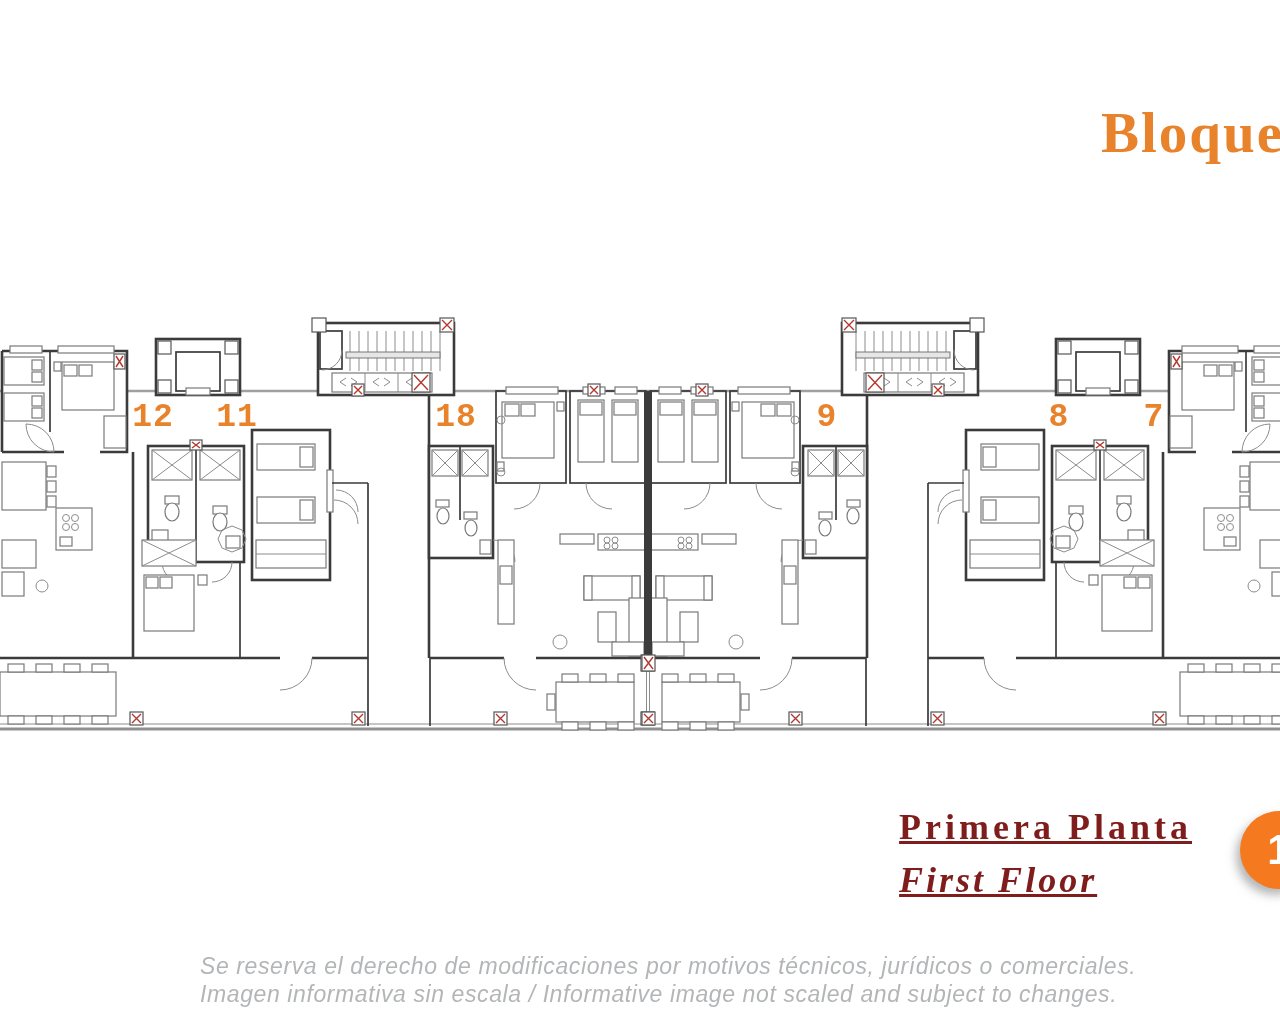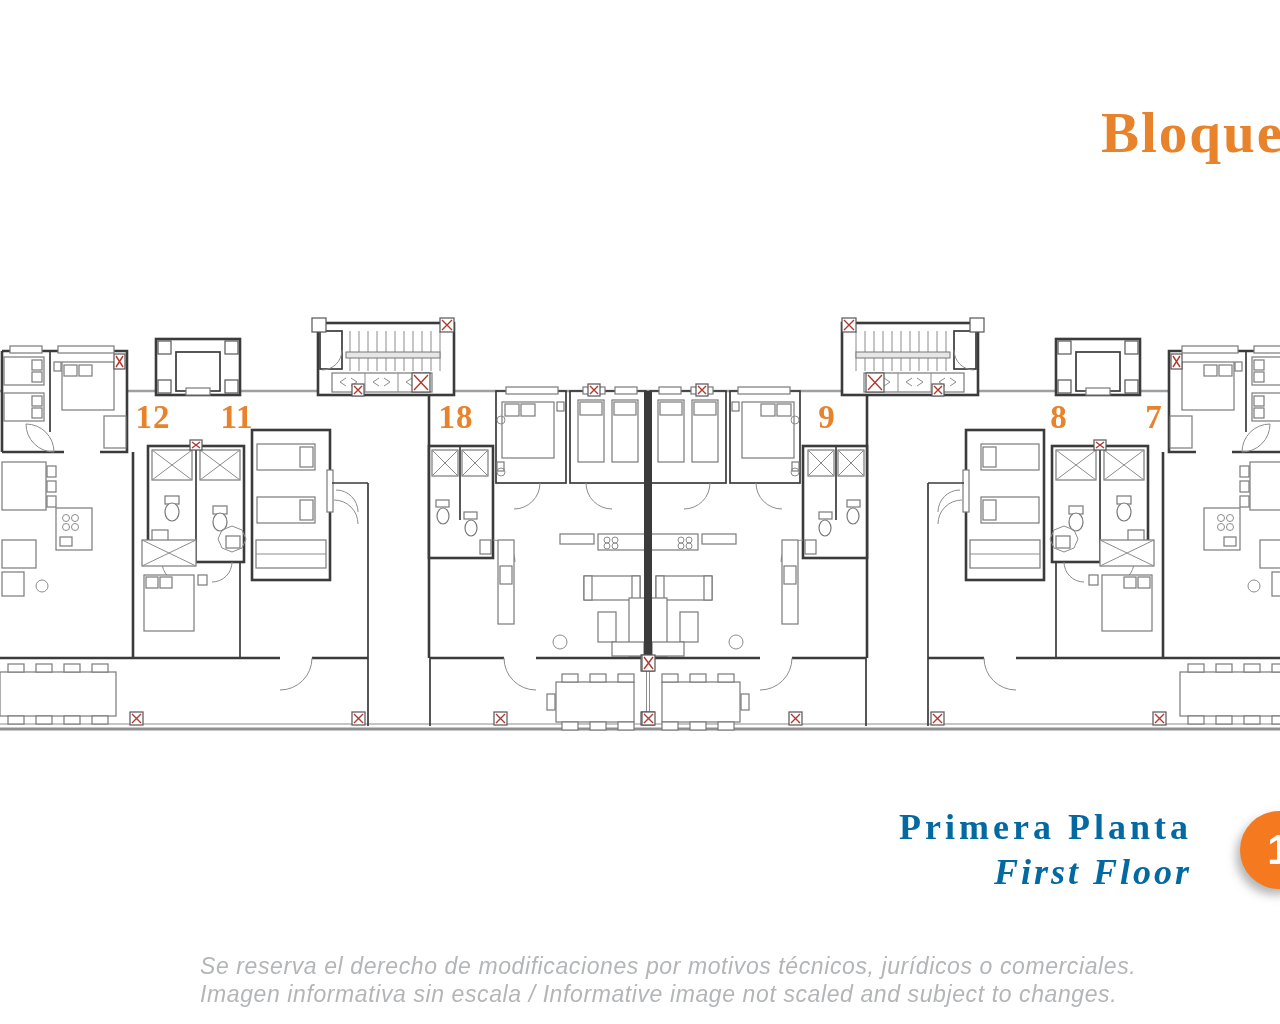--- a/index.html
+++ b/index.html
@@ -9,34 +9,34 @@
   }
   
   .page-title{
     position:absolute;left:1101px;top:100px;
     font-family:"Liberation Serif",serif;font-weight:700;
     font-size:57px;letter-spacing:2px;color:#e8832c;white-space:nowrap;
   }
   .unit-label{
     position:absolute;top:399px;transform:translateX(-50%);
     font-size:33px;font-weight:800;letter-spacing:1px;color:#e8832c;
-    font-family:Liberation Serif, serif;
+    font-family:Liberation Mono, monospace;
   }
   .u12{left:153px}.u11{left:237px}.u10{left:456px}
   .u9{left:827px}.u8{left:1059px}.u7{left:1154px}
   .floor-caption{
-    position:absolute;right:88px;top:806px;text-align:right;color:#0369a1;
+    position:absolute;right:88px;top:806px;text-align:left;color:#7f1d1d;text-decoration:underline;
   }
   .floor-caption .es{
     font-family:"Liberation Serif",serif;font-weight:700;
     font-size:36px;letter-spacing:4px;white-space:nowrap;
   }
   .floor-caption .en{
     font-family:"Liberation Serif",serif;font-weight:700;font-style:italic;
-    font-size:36px;letter-spacing:3px;margin-top:3px;white-space:nowrap;
+    font-size:36px;letter-spacing:3px;margin-top:11px;white-space:nowrap;
   }
   .floor-badge{
     position:absolute;left:1240px;top:811px;width:78px;height:78px;
     border-radius:50%;background:#f4791f;
     box-shadow:-4px 6px 10px rgba(110,110,110,.5);
     display:flex;align-items:center;justify-content:center;
     color:#ffffff;font-size:42px;font-weight:700;
     font-family:"Liberation Sans",sans-serif;
   }
   .disclaimer{

